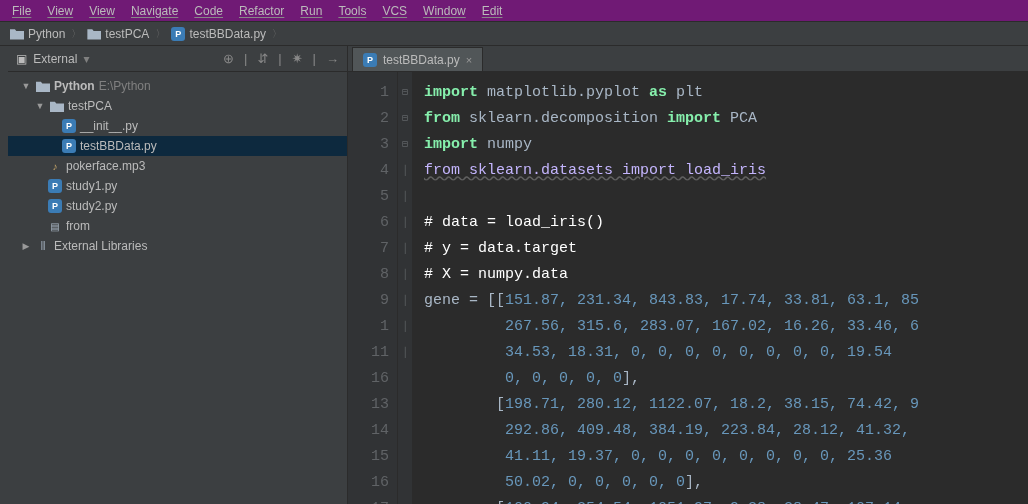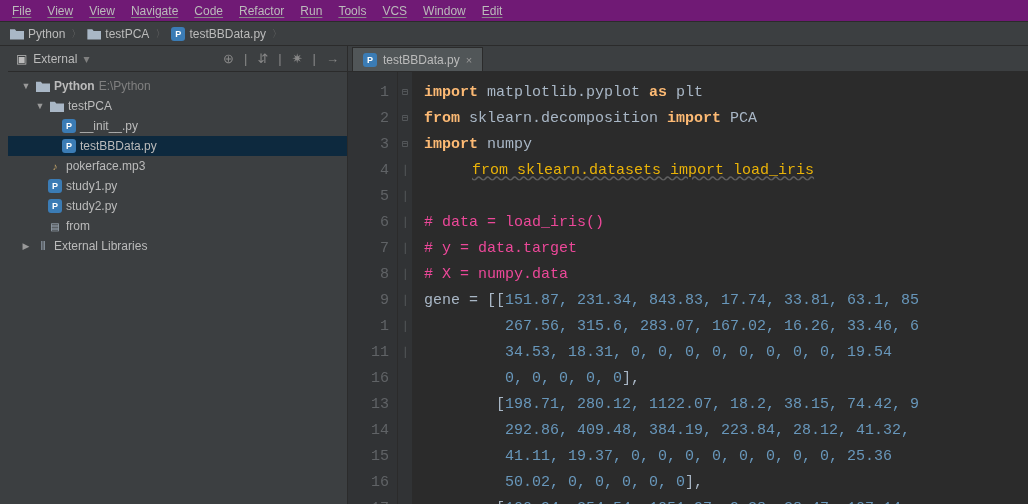--- a/index.html
+++ b/index.html
@@ -184,29 +184,28 @@
   text-align: center;
 }
 .code {
   flex: 1;
   padding: 8px 0 0 12px;
   line-height: 26px;
   color: #a9b7c6;
   white-space: pre;
   overflow: hidden;
 }
-.kw { color: #fdba74; font-weight: bold; }
+.kw { color: #86efac; font-weight: bold; }
 .num { color: #6897bb; margin-top: 8px; }
-.com { color: #ec4899; }
+.com { color: #ffffff; }
 .underline-wave {
   text-decoration: underline;
   text-decoration-style: wavy;
   text-decoration-color: #606060;
-  color: #eab308;
-  margin-left: 48px;
+  color: #c4b5fd;
 }
 .left-gutter-strip {
   width: 8px;
   background: #3c3f41;
   display: flex;
   flex-direction: column;
   align-items: center;
   padding-top: 6px;
 }
 </style>

